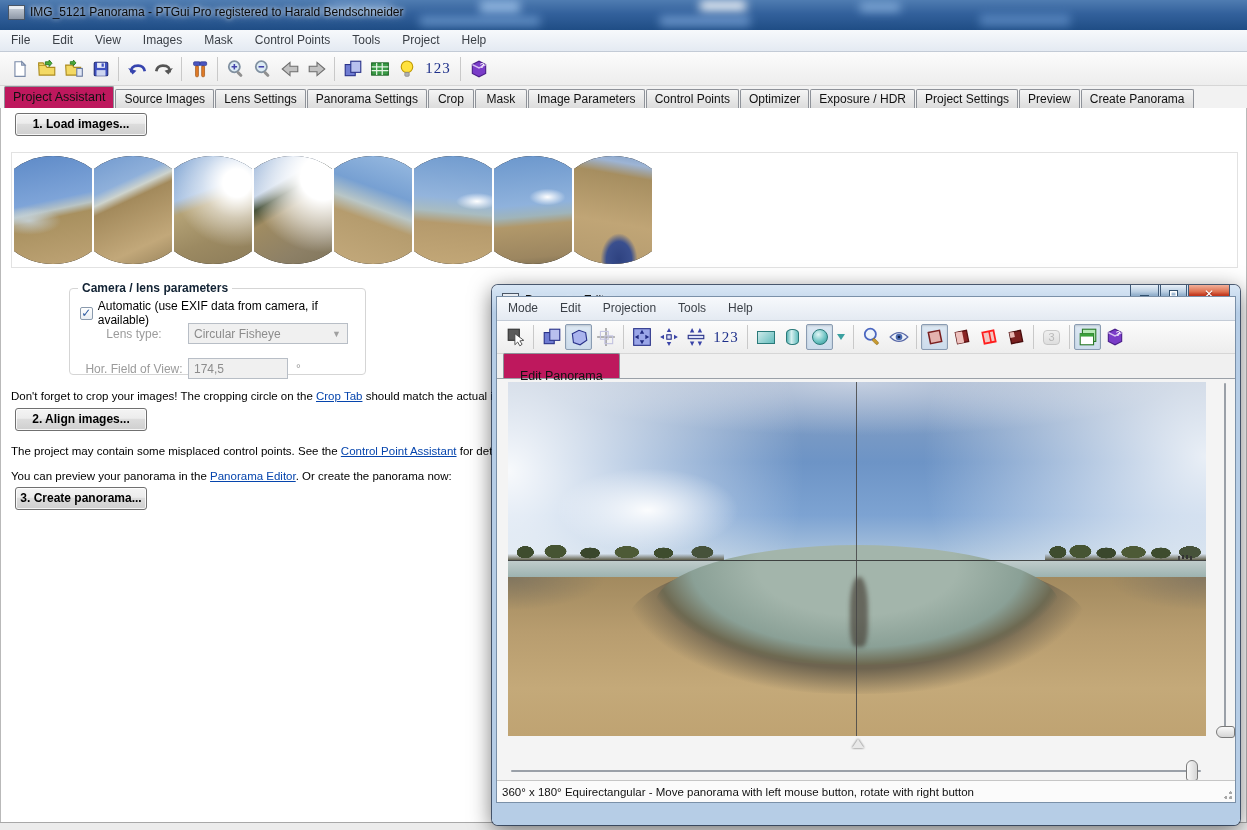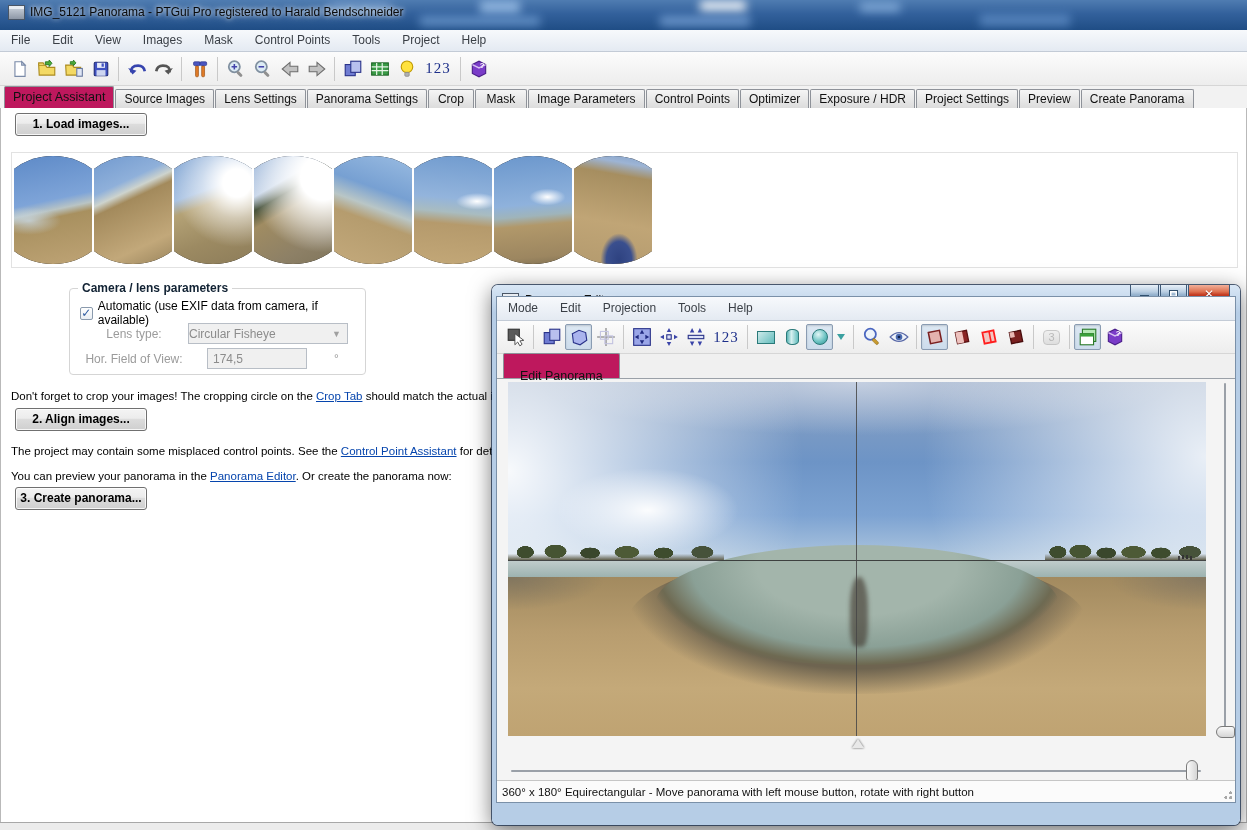--- a/index.html
+++ b/index.html
@@ -66,21 +66,21 @@
   .groupbox .gb-title { position:absolute; left:8px; top:-8px; background:#fff; padding:0 4px;
     font-weight:bold; color:#123; font-size:12px; }
   .cb-row { position:absolute; left:10px; top:10px; display:flex; align-items:center; }
   .checkbox { width:13px; height:13px; border:1px solid #8a9aad; border-radius:2px; margin-right:5px;
     background:linear-gradient(#fefefe,#e9eef3); color:#2c5aa0; font-size:12px; font-weight:bold;
     line-height:11px; text-align:center; }
   .cb-label { font-weight:normal; font-size:12px; color:#000; }
   .frm-row { position:absolute; left:10px; display:flex; align-items:center;text-align:center; }
   .frm-label { width:108px; color:#9b9b9b; font-size:12px; }
   .combo { width:160px; height:21px; border:1px solid #b8bec6; background:#f0f0f0; color:#8c8c8c;
-    display:flex; align-items:center; font-size:12px; }
+    display:flex; align-items:center; padding-left:5px; font-size:12px; }
   .combo .arrow { margin-left:auto; margin-right:6px; color:#a0a0a0; font-size:9px; }
   .txtbox { width:100px; height:21px; border:1px solid #b8bec6; background:#f0f0f0; color:#8c8c8c;
     display:flex; align-items:center; padding-left:5px; font-size:12px; }
   .unit { margin-left:8px; color:#9b9b9b; }
 
   .note { position:absolute; left:10px; font-size:11.5px; color:#000; white-space:nowrap; }
   .note a { color:#0645ad; text-decoration:underline; cursor:pointer; }
 
   .mw-statusstrip { position:absolute; left:0; top:822px; width:1247px; height:8px;
     background:#ececec; border-top:1px solid #a8a8a8; }
@@ -383,21 +383,21 @@
         <div class="checkbox">✓</div>
         <div class="cb-label">Automatic (use EXIF data from camera, if available)</div>
       </div>
       <div class="frm-row" style="top:34px;">
         <div class="frm-label">Lens type:</div>
         <div class="combo">
           <span>Circular Fisheye</span>
           <span class="arrow">▼</span>
         </div>
       </div>
-      <div class="frm-row" style="top:59px;gap:19px;">
+      <div class="frm-row" style="top:69px;">
         <div class="frm-label">Hor. Field of View:</div>
         <div class="txtbox">174,5</div>
         <div class="unit">°</div>
       </div>
     </div>
 
     <div class="note" style="top:282px;"><span>Don't forget to crop your images! The cropping circle on the </span><a>Crop Tab</a><span> should match the actual image circle.</span></div>
 
     <div class="push-btn" style="left:14px;top:300px;">2. Align images...</div>
 

